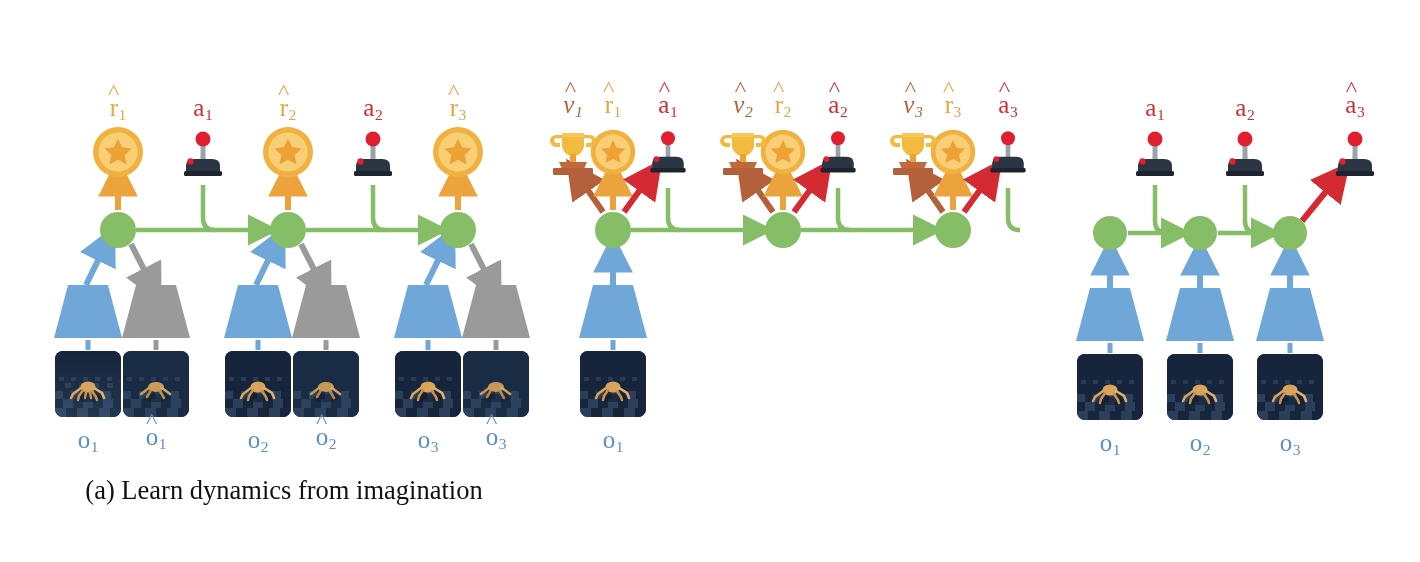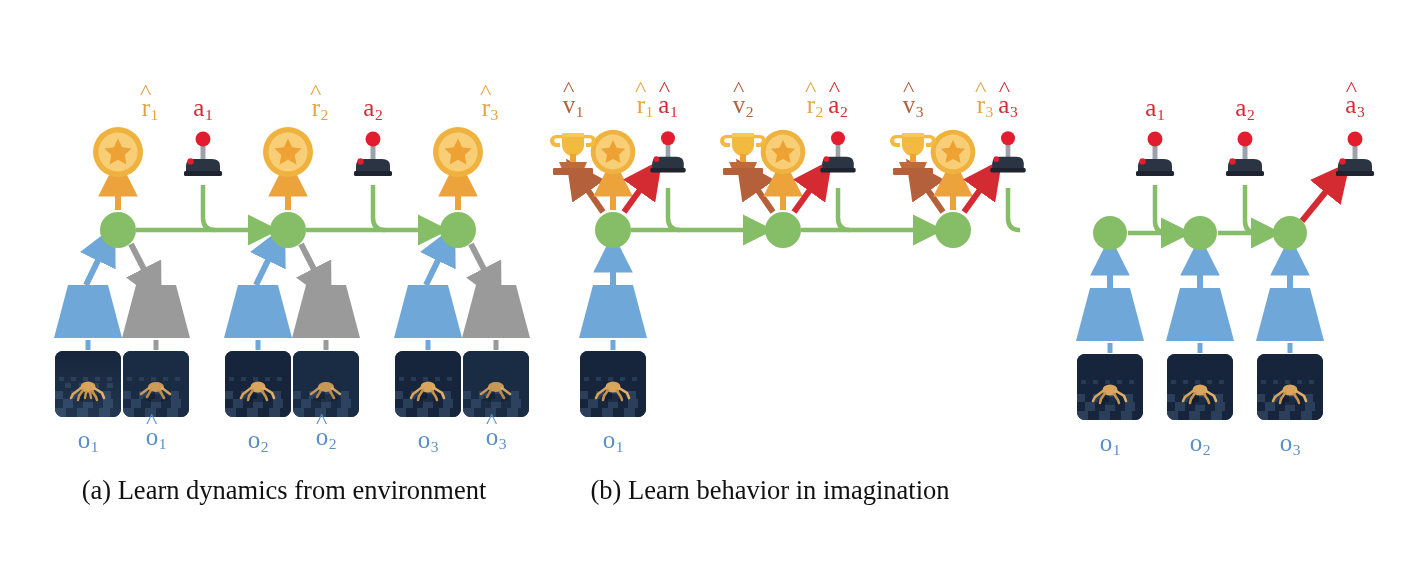--- a/index.html
+++ b/index.html
@@ -33,24 +33,24 @@
     top:-13px;
     transform:translateX(-50%) scaleX(1.15);
     font-size:21px;
     line-height:1;
   }
   .mlabel sub{
     font-size:0.62em;
     vertical-align:-0.28em;
     margin-left:0.5px;
   }
-  .c-orange{color:#e8a33d;margin-left:32px;}
+  .c-orange{color:#e8a33d;}
   .c-red{color:#d42b33;}
   .c-blue{color:#5b8fc9;}
-  .c-brown{color:#b4603a;}
+  .c-brown{color:#b4603a;font-style:italic;}
 
   
   .caption{
     position:absolute;
     font-family:"Liberation Serif", serif;
     font-size:26.5px;
     color:#111;
     white-space:nowrap;
     transform:translateX(-50%);
   }
@@ -781,16 +781,15 @@
   <div class="mlabel c-blue" style="left:1110px;top:430px">
     <span>o</span><sub>1</sub>
   </div>
   <div class="mlabel c-blue" style="left:1200px;top:430px">
     <span>o</span><sub>2</sub>
   </div>
   <div class="mlabel c-blue" style="left:1290px;top:430px">
     <span>o</span><sub>3</sub>
   </div>
 
-  <div class="caption" style="left:284px;top:475px">(a) Learn dynamics from environment</div>
-  <div class="caption" style="left:770px;top:475px">(b) Learn behavior in imagination</div>
+  <div class="caption" style="left:284px;top:475px">(a) Learn dynamics from imagination</div>
 
 </div>
 
 </body></html>

